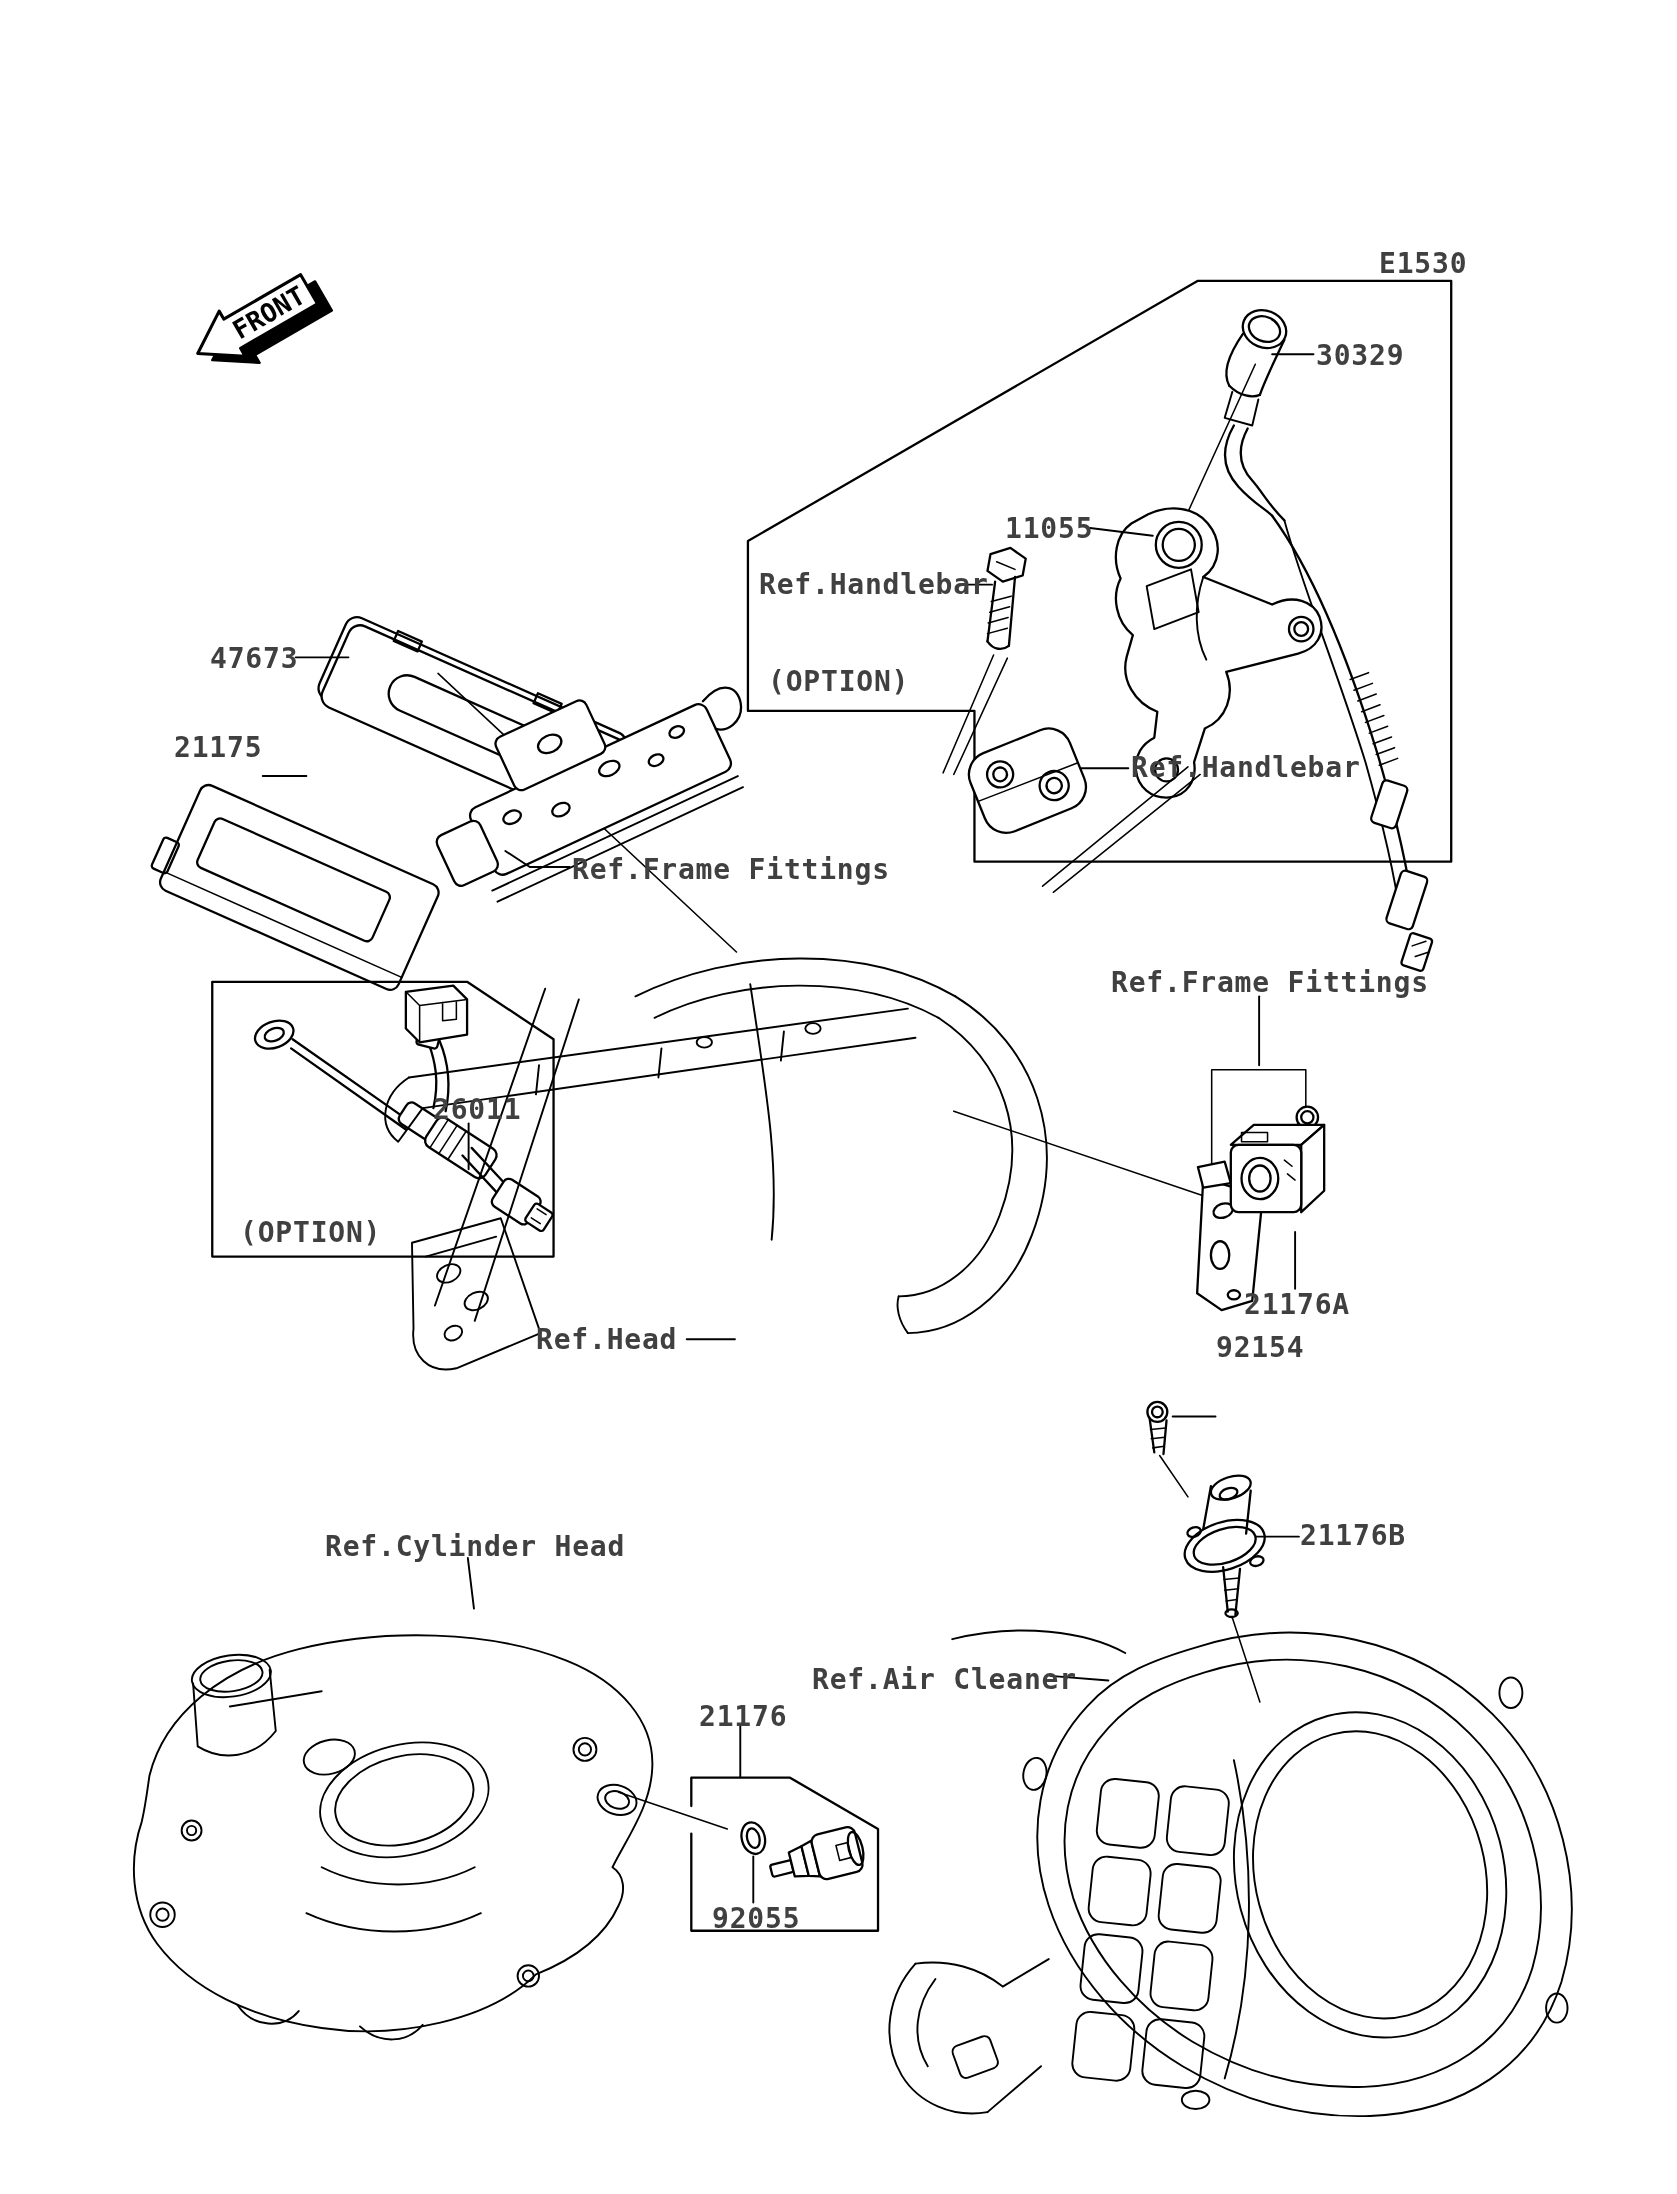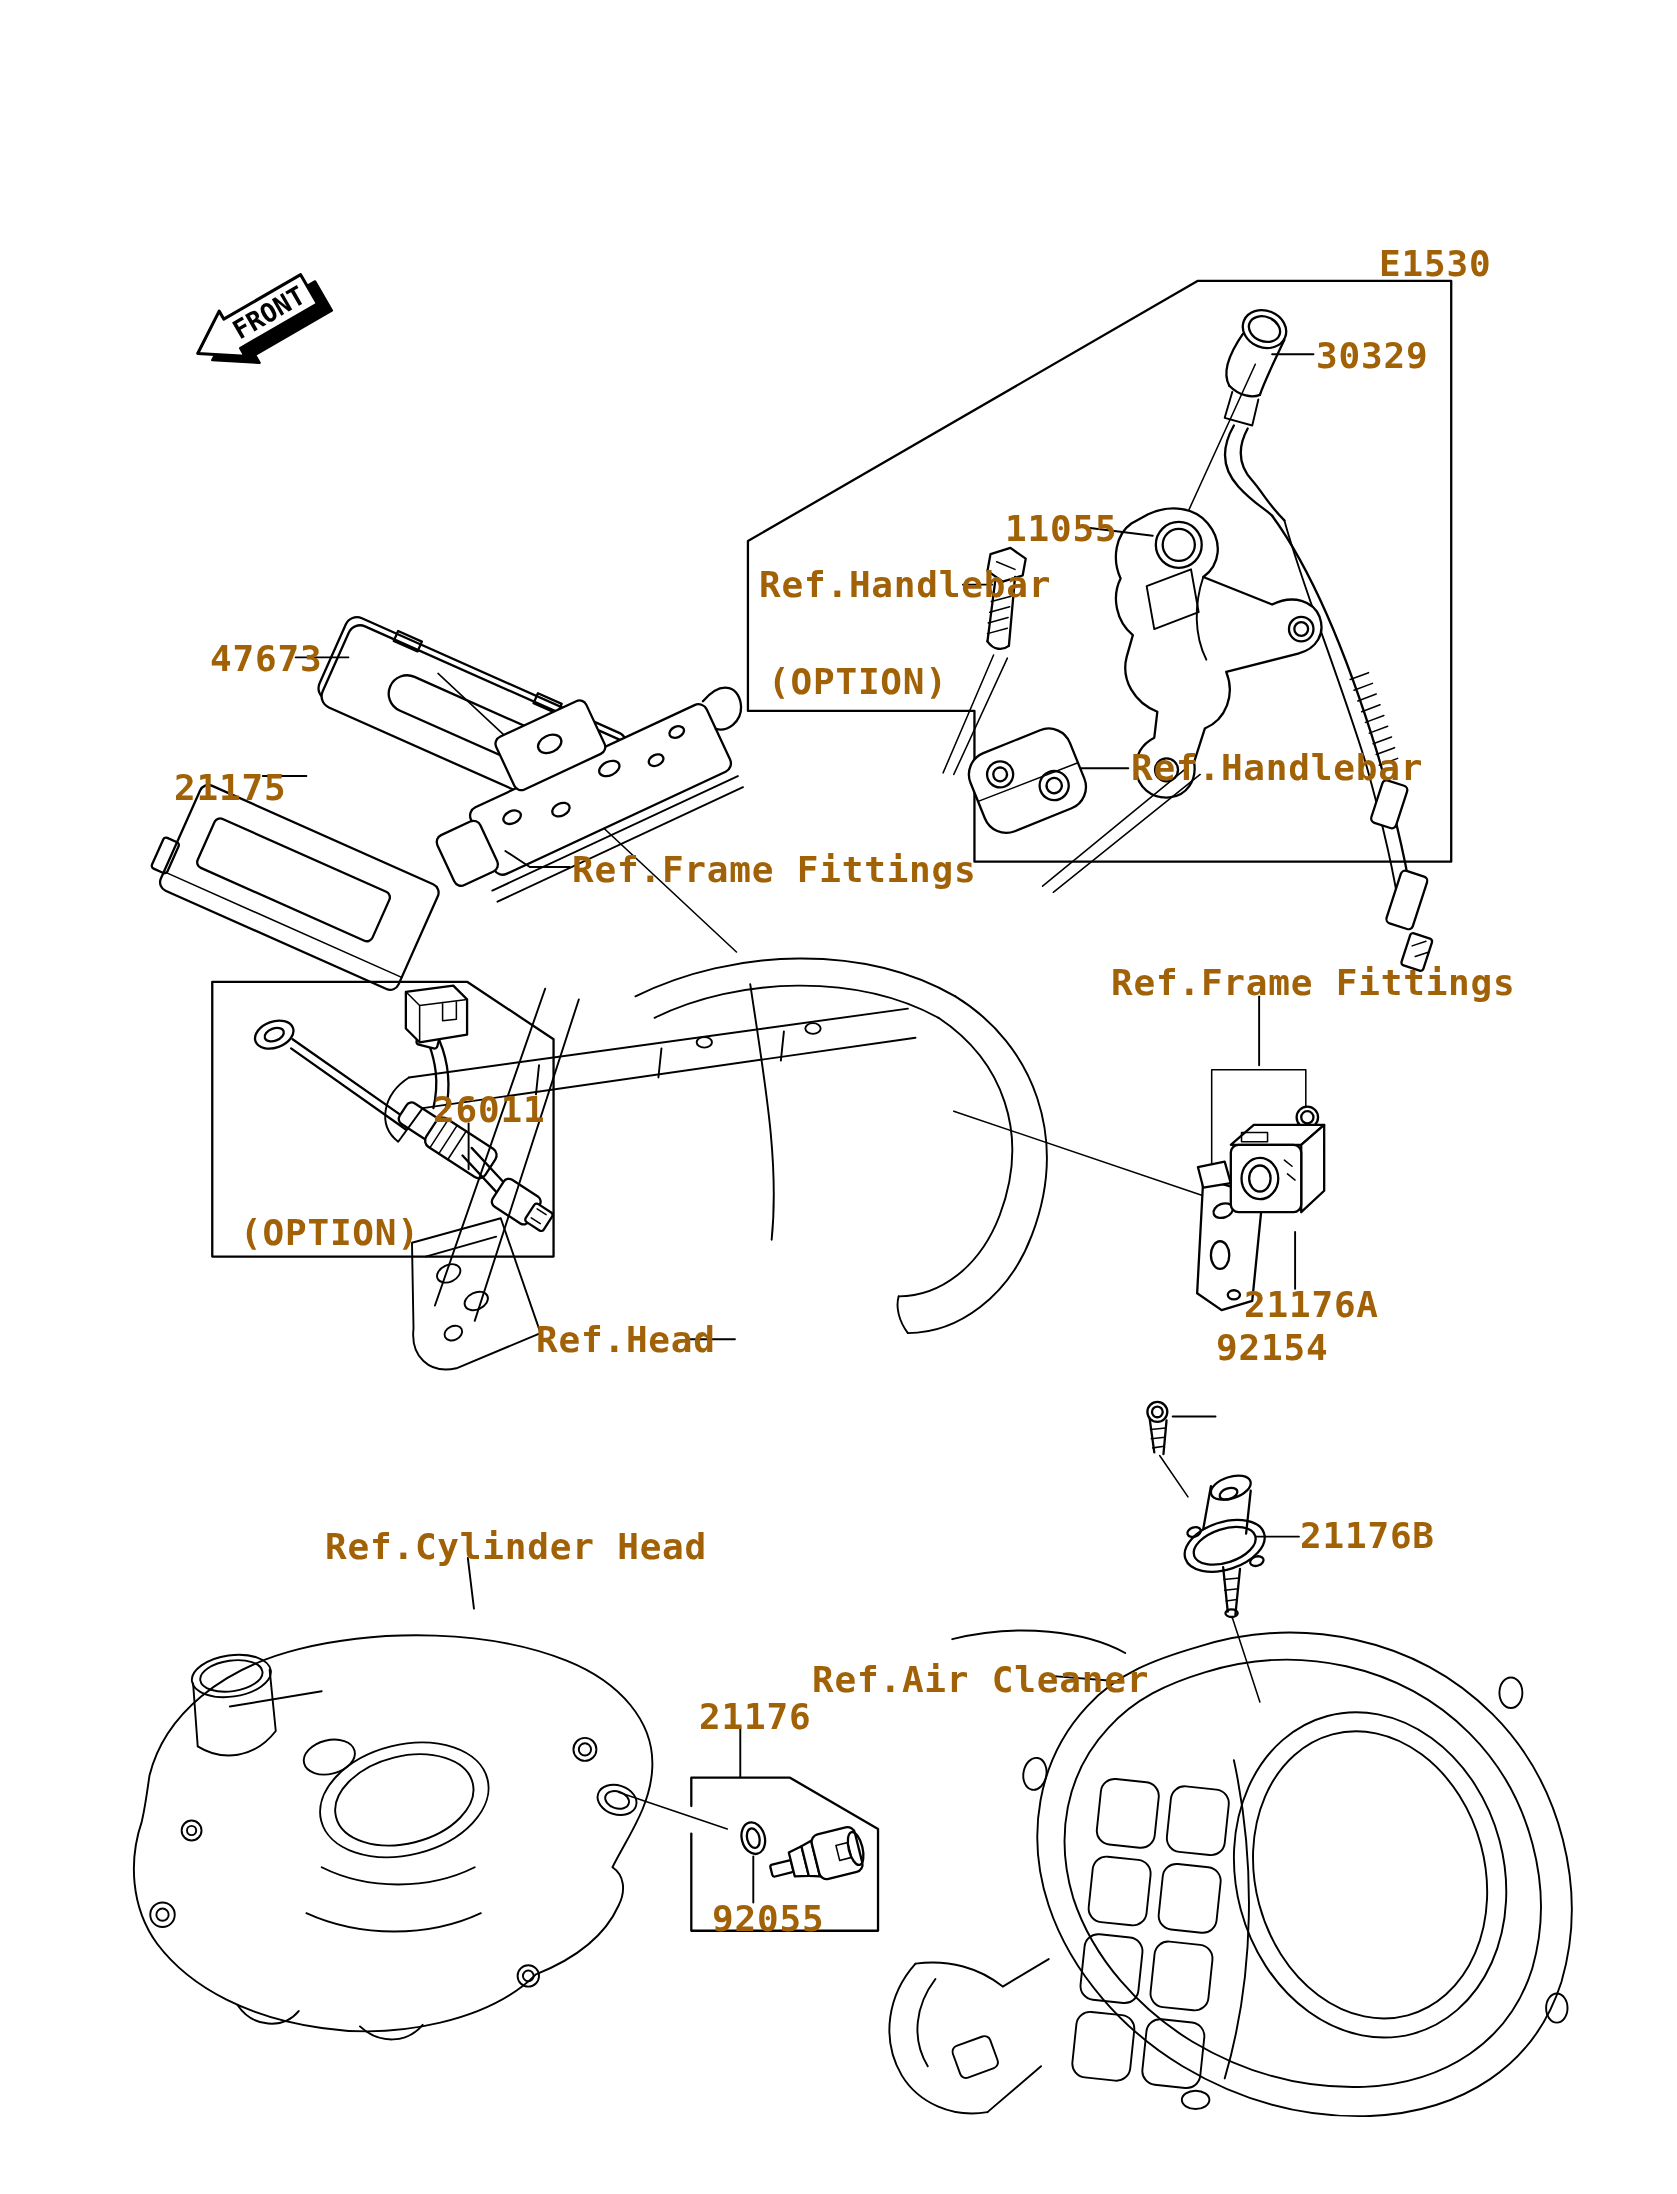--- a/index.html
+++ b/index.html
@@ -6,24 +6,24 @@
   .canvas{
     position:relative;
     width:1678px;height:2194px;
     background:#ffffff;
     font-family:"DejaVu Sans Mono", "Liberation Mono", monospace;
     overflow:hidden;
   }
   svg.art{position:absolute;left:0;top:0;}
   .lbl{
     position:absolute;
-    font-size:36px;
+    font-size:28px;
     font-weight:700;
     letter-spacing:0.8px;
-    color:#a16207;
+    color:#404040;
     white-space:pre;
     line-height:31px;
   }
 </style>
 </head>
 <body>
 
 <div class="canvas">
 
 <svg class="art" width="1678" height="2194" viewBox="0 0 2192 2867" fill="none" stroke="#000" stroke-width="3" stroke-linecap="round" stroke-linejoin="round">
@@ -315,21 +315,21 @@
   </g>
 </svg>
 
 <div class="lbl" style="left:1379px;top:248px">E1530</div>
 <div class="lbl" style="left:1316px;top:340px">30329</div>
 <div class="lbl" style="left:1005px;top:513px">11055</div>
 <div class="lbl" style="left:759px;top:569px">Ref.Handlebar</div>
 <div class="lbl" style="left:768px;top:666px">(OPTION)</div>
 <div class="lbl" style="left:1131px;top:752px">Ref.Handlebar</div>
 <div class="lbl" style="left:210px;top:643px">47673</div>
-<div class="lbl" style="left:174px;top:772px">21175</div>
+<div class="lbl" style="left:174px;top:732px">21175</div>
 <div class="lbl" style="left:572px;top:854px">Ref.Frame Fittings</div>
 <div class="lbl" style="left:1111px;top:967px">Ref.Frame Fittings</div>
 <div class="lbl" style="left:433px;top:1094px">26011</div>
 <div class="lbl" style="left:240px;top:1217px">(OPTION)</div>
 <div class="lbl" style="left:536px;top:1324px">Ref.Head</div>
 <div class="lbl" style="left:1244px;top:1289px">21176A</div>
 <div class="lbl" style="left:1216px;top:1332px">92154</div>
 <div class="lbl" style="left:1300px;top:1520px">21176B</div>
 <div class="lbl" style="left:325px;top:1531px">Ref.Cylinder Head</div>
 <div class="lbl" style="left:812px;top:1664px">Ref.Air Cleaner</div>

